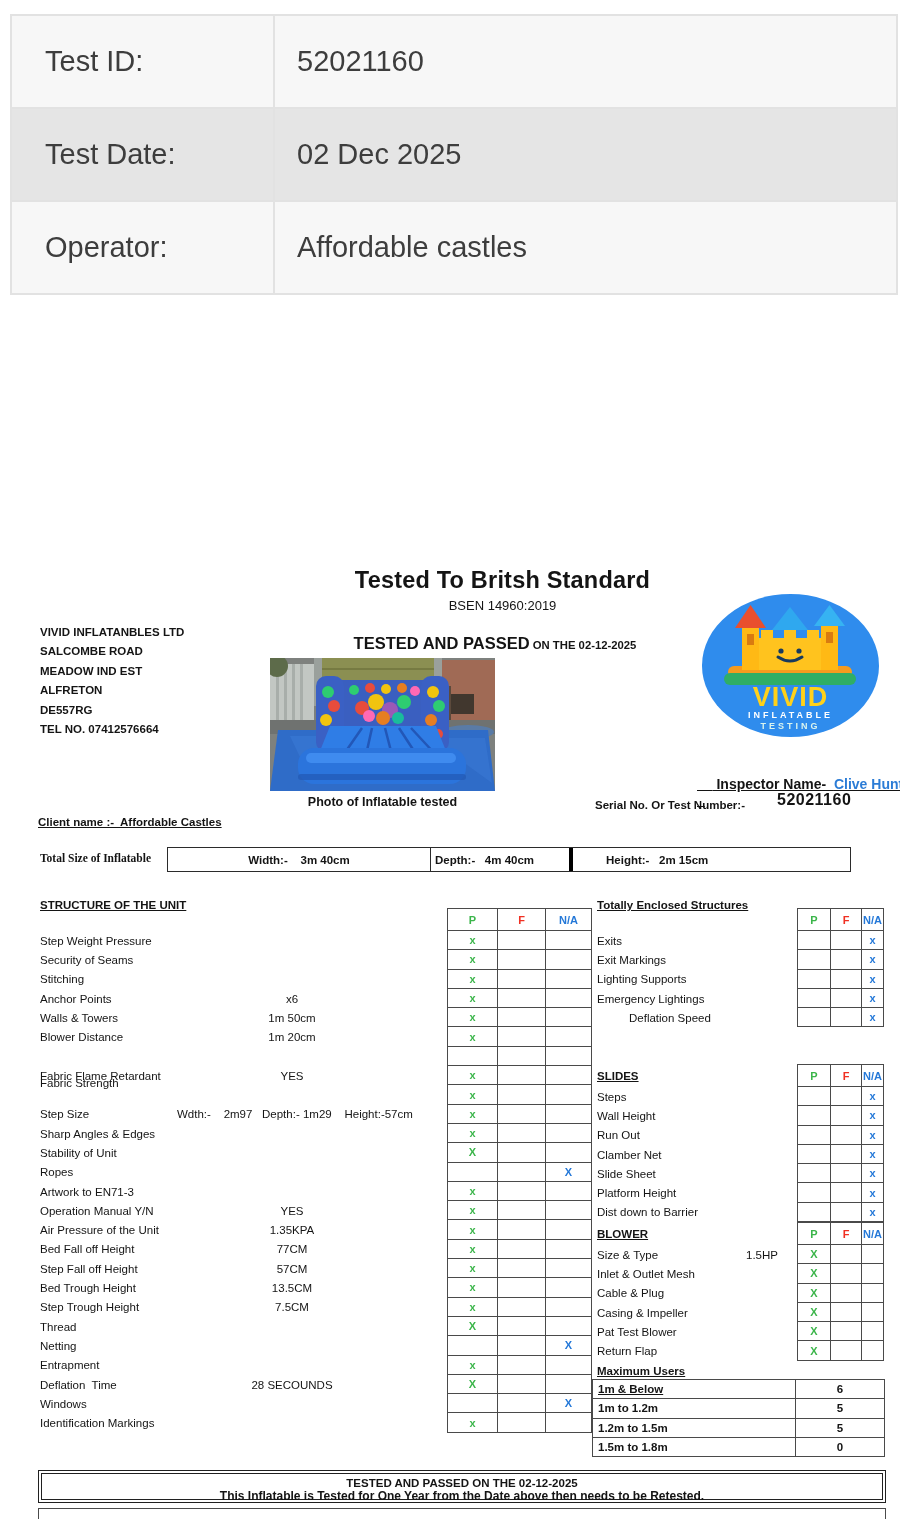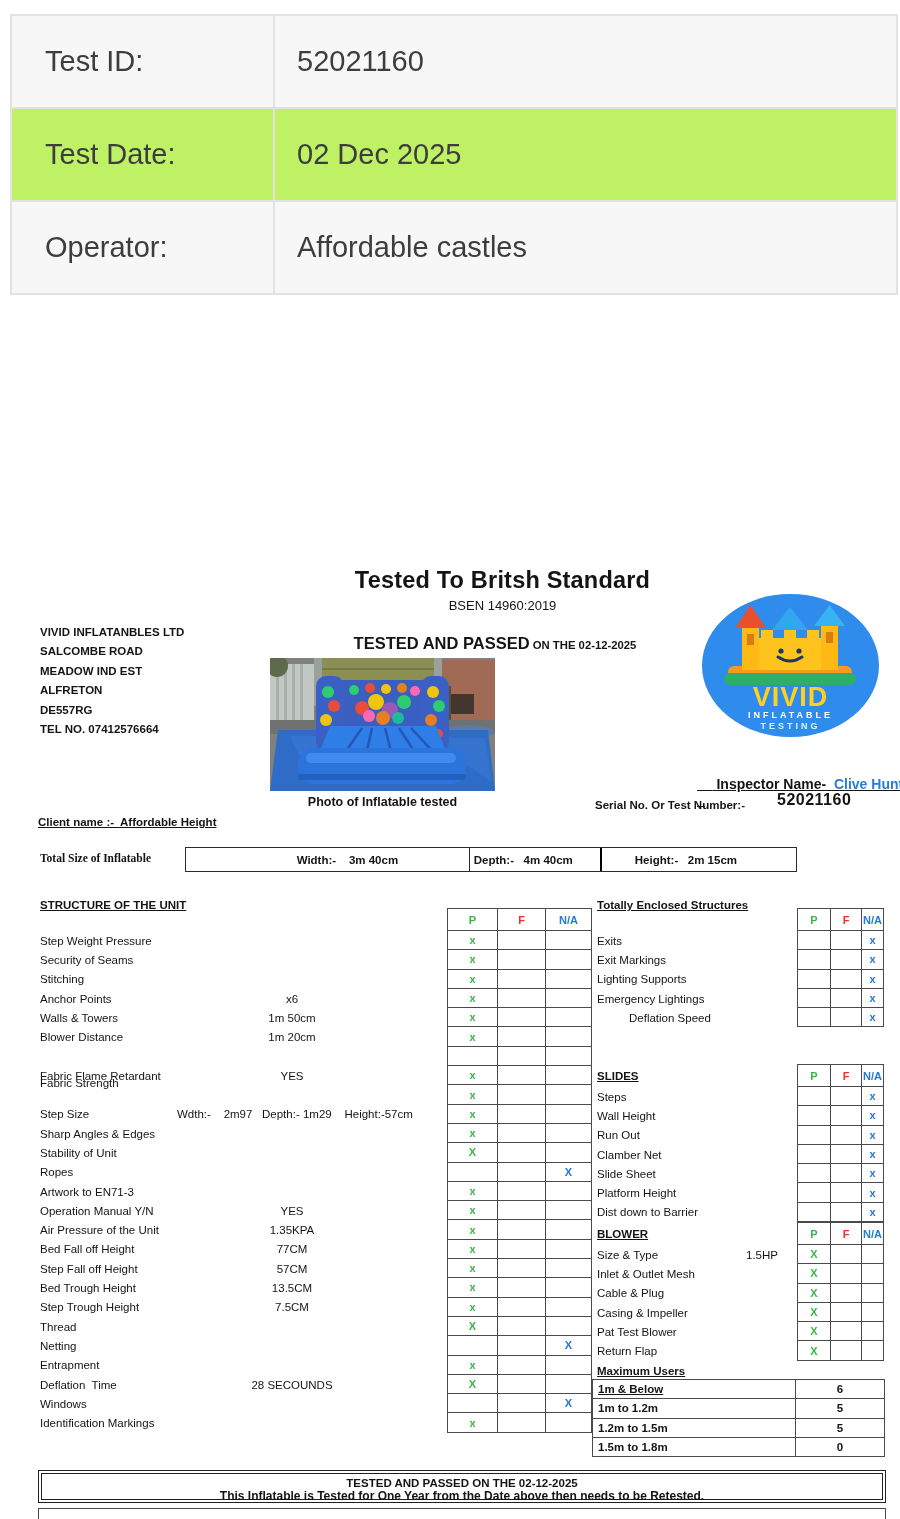--- a/index.html
+++ b/index.html
@@ -5,21 +5,21 @@
   html,body{margin:0;padding:0;}
   body{width:900px;height:1519px;position:relative;background:#fff;overflow:hidden;
        font-family:"Liberation Sans",sans-serif;}
   .abs{position:absolute;}
   .b{font-weight:bold;}
   .u{text-decoration:underline;}
   .ctr{text-align:center;}
   
   .rec-table{position:absolute;left:10px;top:14px;width:888px;border:2px solid #e2e2e2;
              box-sizing:border-box;color:#3d3d3d;}
-  .rec-row{display:flex;background:#bef264;}
+  .rec-row{display:flex;background:#e5e5e5;}
   .rec-row.alt{background:#f7f7f7;}
   .rec-row + .rec-row{border-top:2px solid #e2e2e2;}
   .rec-label{width:263px;box-sizing:border-box;border-right:2px solid #e2e2e2;
              padding:0 58px 0 33px;display:flex;align-items:center;font-size:29px;line-height:1.55;}
   .rec-value{flex:1;padding:0 20px 0 22px;display:flex;align-items:center;font-size:29px;}
   .rec-link{color:#3a7bbd;text-decoration:none;max-width:470px;display:inline-block;
             line-height:1.7;overflow-wrap:break-word;}
   
   .cert{position:absolute;left:0;top:560px;width:900px;height:959px;color:#141414;}
   .c-title{font-size:23.5px;letter-spacing:.2px;}
@@ -153,26 +153,26 @@
     <text x="88.5" y="135" text-anchor="middle" font-size="9" font-weight="bold" fill="#d9f3ee" letter-spacing="3">TESTING</text>
   </svg>
 
   <div class="abs u" style="left:697px;top:200px;font-size:14px;white-space:pre;">
     <span class="b"> Inspector Name-  </span><span class="b" style="color:#2b7cd6;">Clive Hunt</span>
   </div>
 
   <div class="abs b" style="left:595px;top:239px;font-size:11.5px;">Serial No. Or Test Number:-</div>
   <div class="abs b" style="left:777px;top:231px;font-size:16px;letter-spacing:.5px;">52021160</div>
 
-  <div class="abs b u" style="left:38px;top:256px;font-size:11.5px;white-space:pre;">Client name :-  Affordable Height</div>
+  <div class="abs b u" style="left:38px;top:256px;font-size:11.5px;white-space:pre;">Client name :-  Affordable Castles</div>
 
   <div class="abs b" style="left:40px;top:292px;font-size:11.5px;font-family:Liberation Serif, serif;">Total Size of Inflatable</div>
-  <div class="abs sizebox" style="left:185px;top:287px;width:612px;padding-left:40px;">
+  <div class="abs sizebox" style="left:167px;top:287px;width:684px;">
     <div class="sz" style="width:263px;border-right:1px solid #2b2b2b;justify-content:center;">Width:-    3m 40cm</div>
-    <div class="sz" style="width:142px;border-right:2px solid #000000;padding-left:4px;">Depth:-   4m 40cm</div>
+    <div class="sz" style="width:142px;border-right:4px solid #000000;padding-left:4px;">Depth:-   4m 40cm</div>
     <div class="sz" style="width:207px;padding-left:33px;">Height:-   2m 15cm</div>
   </div>
 
   <div class="abs hd" style="left:40px;top:335px;">STRUCTURE OF THE UNIT</div>
   <div class="abs hd" style="left:597px;top:335px;">Totally Enclosed Structures</div>
   <div class="abs hd" style="left:597px;top:506px;">SLIDES</div>
   <div class="abs hd" style="left:597px;top:664px;">BLOWER</div>
   <div class="abs hd" style="left:597px;top:801px;">Maximum Users</div>
 
   <div id="dyn">

